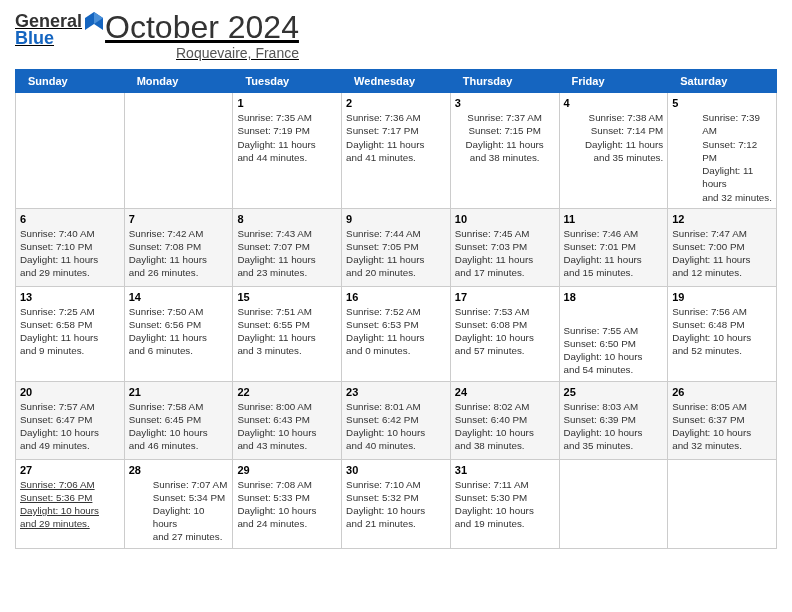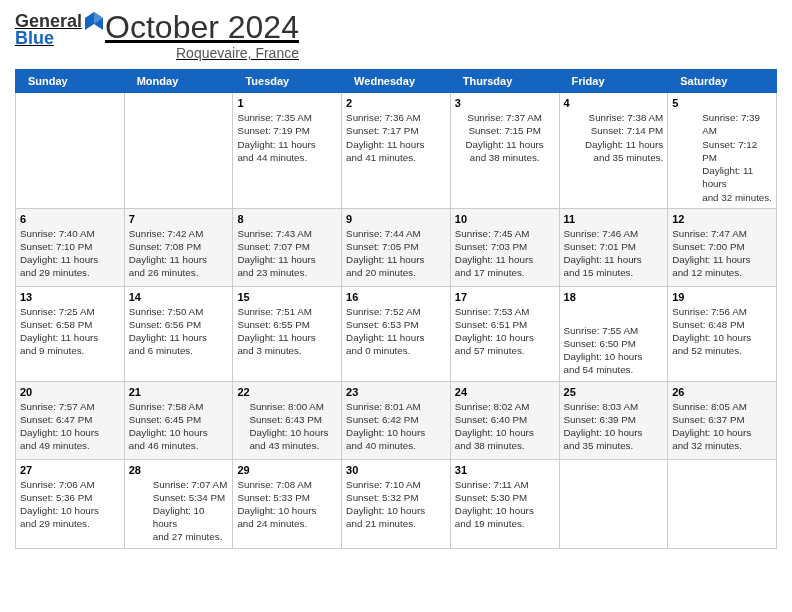--- a/index.html
+++ b/index.html
@@ -232,21 +232,21 @@
           <td>
             <span class="day-num">16</span>
             <div class="day-info" style="white-space: pre-line;">Sunrise: 7:52 AM
 Sunset: 6:53 PM
 Daylight: 11 hours
 and 0 minutes.</div>
           </td>
           <td>
             <span class="day-num">17</span>
             <div class="day-info" style="white-space: pre-line;">Sunrise: 7:53 AM
-Sunset: 6:51 PM
+Sunset: 6:08 PM
 Daylight: 10 hours
 and 57 minutes.</div>
           </td>
           <td>
             <span class="day-num">18</span>
             <div class="day-info" style="white-space: pre-line; margin-top: 21px;">Sunrise: 7:55 AM
 Sunset: 6:50 PM
 Daylight: 10 hours
 and 54 minutes.</div>
           </td>
@@ -268,21 +268,21 @@
           </td>
           <td>
             <span class="day-num">21</span>
             <div class="day-info" style="white-space: pre-line;">Sunrise: 7:58 AM
 Sunset: 6:45 PM
 Daylight: 10 hours
 and 46 minutes.</div>
           </td>
           <td>
             <span class="day-num">22</span>
-            <div class="day-info" style="white-space: pre-line; margin-left: 12px;">Sunrise: 8:00 AM
+            <div class="day-info" style="white-space: pre-line;">Sunrise: 8:00 AM
 Sunset: 6:43 PM
 Daylight: 10 hours
 and 43 minutes.</div>
           </td>
           <td>
             <span class="day-num">23</span>
             <div class="day-info" style="white-space: pre-line;">Sunrise: 8:01 AM
 Sunset: 6:42 PM
 Daylight: 10 hours
 and 40 minutes.</div>
@@ -305,21 +305,21 @@
             <span class="day-num">26</span>
             <div class="day-info" style="white-space: pre-line;">Sunrise: 8:05 AM
 Sunset: 6:37 PM
 Daylight: 10 hours
 and 32 minutes.</div>
           </td>
         </tr>
         <tr>
           <td>
             <span class="day-num">27</span>
-            <div class="day-info" style="white-space: pre-line;">Sunrise: 7:06 AM
+            <div class="day-info" style="white-space: pre-line; text-decoration: underline;">Sunrise: 7:06 AM
 Sunset: 5:36 PM
 Daylight: 10 hours
 and 29 minutes.</div>
           </td>
           <td>
             <span class="day-num">28</span>
             <div class="day-info" style="white-space: pre-line; margin-left: 24px;">Sunrise: 7:07 AM
 Sunset: 5:34 PM
 Daylight: 10 hours
 and 27 minutes.</div>

